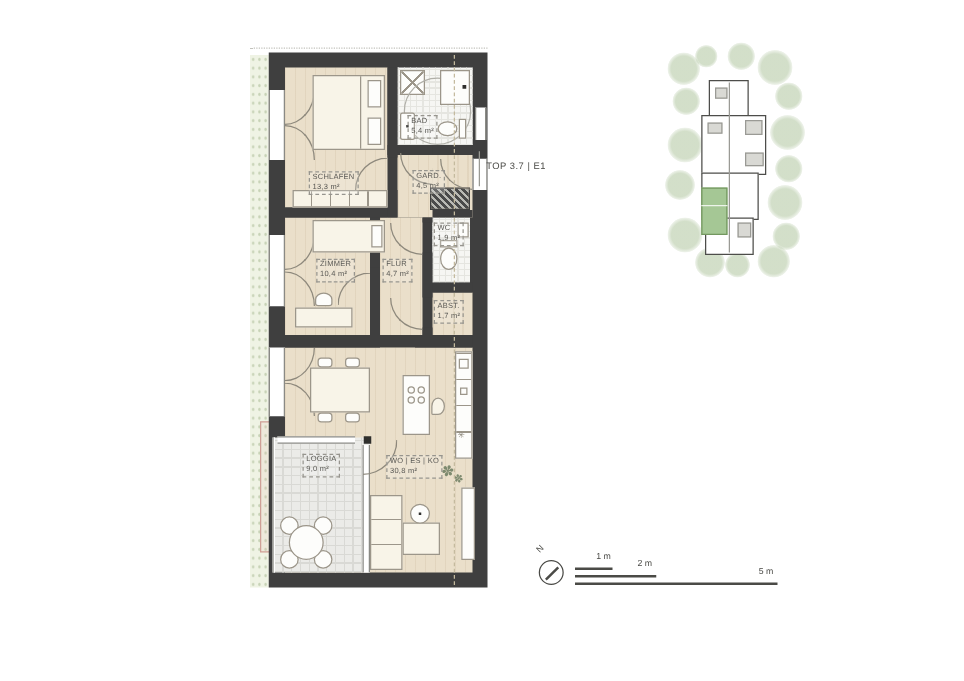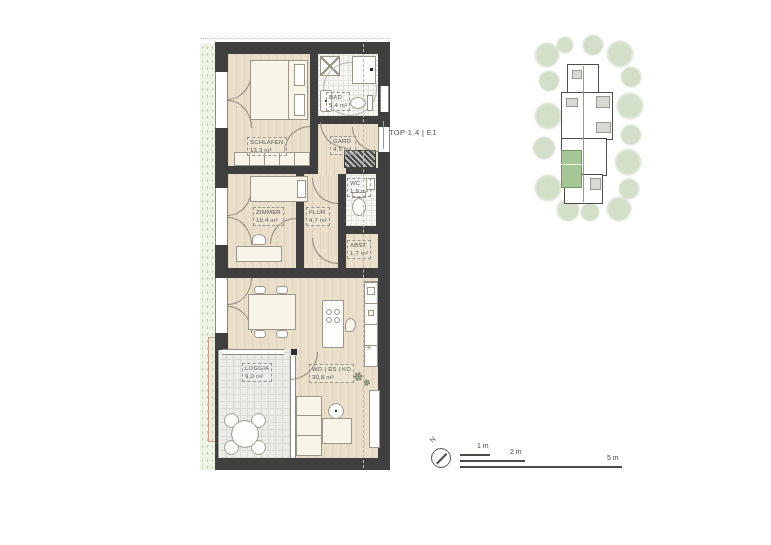--- a/index.html
+++ b/index.html
@@ -197,21 +197,21 @@
     <div class="a rlabel" style="left:242px;top:363px;">
       <div>LOGGIA</div>
       <div>9,0 m²</div>
     </div>
     <div class="a rlabel" style="left:309px;top:364px;">
       <div>WO | ES | KO</div>
       <div>30,8 m²</div>
     </div>
 
     <div class="a" style="left:383px;top:121px;width:0;height:28px;border-left:1px solid #9a9a94;z-index:6;"></div>
-    <div class="a" style="left:389px;top:128px;font-size:7.5px;letter-spacing:0.4px;color:#4a4a46;white-space:nowrap;z-index:6;">TOP 1.4 | E1</div>
+    <div class="a" style="left:389px;top:128px;font-size:7.5px;letter-spacing:0.4px;color:#4a4a46;white-space:nowrap;z-index:6;">TOP 3.7 | E1</div>
   </div>
 
   <div class="a" style="left:528px;top:32px;width:115px;height:190px;">
     <div class="a tree" style="left:6px;top:10px;width:26px;height:26px;"></div>
     <div class="a tree" style="left:28px;top:4px;width:18px;height:18px;"></div>
     <div class="a tree" style="left:54px;top:2px;width:22px;height:22px;"></div>
     <div class="a tree" style="left:78px;top:8px;width:28px;height:28px;"></div>
     <div class="a tree" style="left:92px;top:34px;width:22px;height:22px;"></div>
     <div class="a tree" style="left:88px;top:60px;width:28px;height:28px;"></div>
     <div class="a tree" style="left:92px;top:92px;width:22px;height:22px;"></div>

